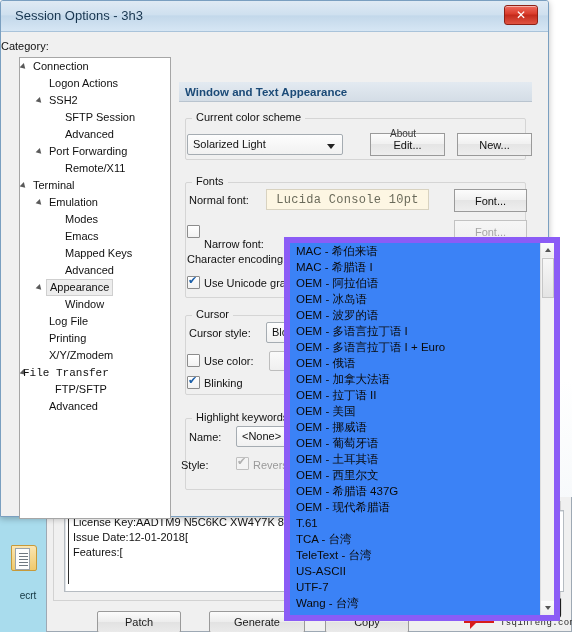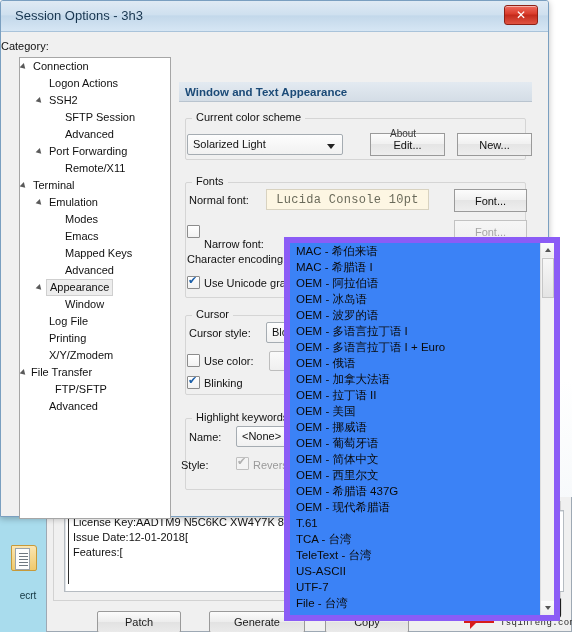--- a/index.html
+++ b/index.html
@@ -332,21 +332,21 @@
           <div class="tree-item"><span class="arrow" style="left: 17px;"></span><span class="lbl" style="margin-left: 26px;">Emulation</span></div>
           <div class="tree-item"><span class="lbl" style="margin-left: 42px;">Modes</span></div>
           <div class="tree-item"><span class="lbl" style="margin-left: 42px;">Emacs</span></div>
           <div class="tree-item"><span class="lbl" style="margin-left: 42px;">Mapped Keys</span></div>
           <div class="tree-item"><span class="lbl" style="margin-left: 42px;">Advanced</span></div>
           <div class="tree-item selected"><span class="arrow" style="left: 17px;"></span><span class="lbl" style="margin-left: 26px;">Appearance</span></div>
           <div class="tree-item"><span class="lbl" style="margin-left: 42px;">Window</span></div>
           <div class="tree-item"><span class="lbl" style="margin-left: 26px;">Log File</span></div>
           <div class="tree-item"><span class="lbl" style="margin-left: 26px;">Printing</span></div>
           <div class="tree-item"><span class="lbl" style="margin-left: 26px;">X/Y/Zmodem</span></div>
-          <div class="tree-item"><span class="arrow" style="left: 1px;"></span><span class="lbl" style="margin-left: 8px;">File Transfer</span></div>
+          <div class="tree-item"><span class="arrow" style="left: 1px;"></span><span class="lbl" style="margin-left: 0; font-family: Liberation Mono, monospace;">File Transfer</span></div>
           <div class="tree-item"><span class="lbl" style="margin-left: 32px; text-align: center;">FTP/SFTP</span></div>
           <div class="tree-item"><span class="lbl" style="margin-left: 26px;">Advanced</span></div>
         </div>
 
       <div class="panel-header">Window and Text Appearance</div>
 
       <div class="group" style="left:184px; top:86px; width:341px; height:42px;">
         <div class="group-title">Current color scheme</div>
       </div>
       <div class="combo" style="left:186px; top:102px; width:156px;">
@@ -415,30 +415,30 @@
         <div class="dd-item">OEM - 冰岛语</div>
         <div class="dd-item">OEM - 波罗的语</div>
         <div class="dd-item">OEM - 多语言拉丁语 I</div>
         <div class="dd-item">OEM - 多语言拉丁语 I + Euro</div>
         <div class="dd-item">OEM - 俄语</div>
         <div class="dd-item">OEM - 加拿大法语</div>
         <div class="dd-item">OEM - 拉丁语 II</div>
         <div class="dd-item">OEM - 美国</div>
         <div class="dd-item">OEM - 挪威语</div>
         <div class="dd-item">OEM - 葡萄牙语</div>
-        <div class="dd-item">OEM - 简体中文</div>
+        <div class="dd-item">OEM - 土耳其语</div>
         <div class="dd-item">OEM - 西里尔文</div>
         <div class="dd-item">OEM - 希腊语 437G</div>
         <div class="dd-item">OEM - 现代希腊语</div>
         <div class="dd-item">T.61</div>
         <div class="dd-item">TCA - 台湾</div>
         <div class="dd-item">TeleText - 台湾</div>
         <div class="dd-item">US-ASCII</div>
         <div class="dd-item">UTF-7</div>
-        <div class="dd-item">File - 台湾</div>
+        <div class="dd-item">Wang - 台湾</div>
       </div>
     <div class="dd-scroll">
       <div class="up"></div>
       <div class="dd-thumb"></div>
       <div class="dn"></div>
     </div>
   </div>
 
   <div class="about-label">About</div>
 

